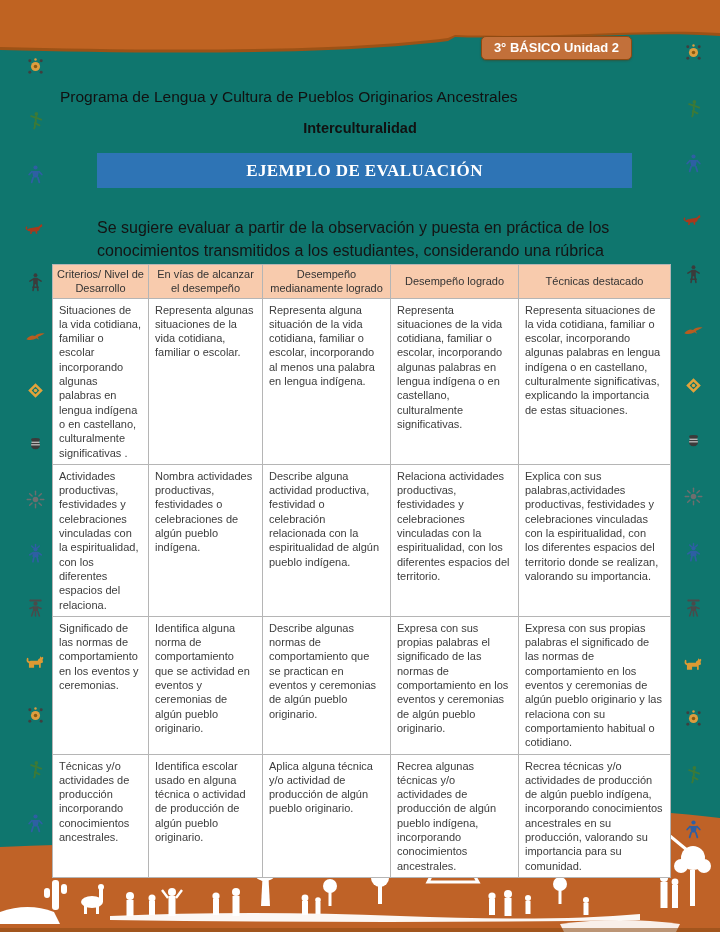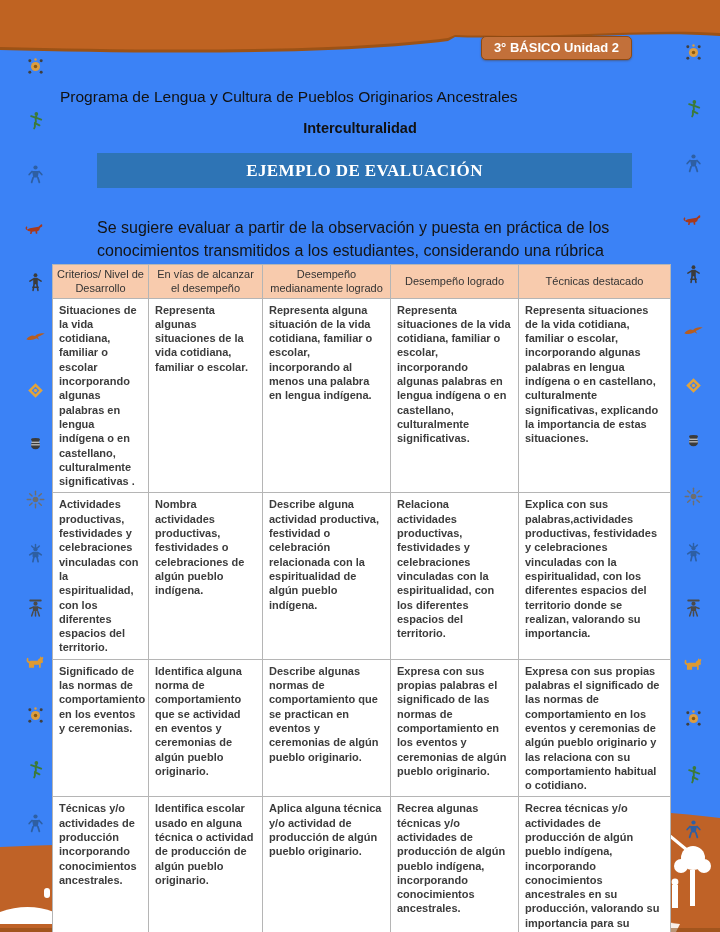--- a/index.html
+++ b/index.html
@@ -1,20 +1,20 @@
 <!DOCTYPE html>
 <html><head>
 <meta charset="utf-8">
 <style>
   * { margin:0; padding:0; box-sizing:border-box; }
   html,body { background:#e9e9e9; }
   body { font-family:"Liberation Sans", sans-serif; }
   .page {
     position:relative; width:720px; height:932px; margin:0 auto;
-    background:#3b82f6; overflow:hidden;
+    background:#0f766e; overflow:hidden;
   }
 
   
   .band { position:absolute; top:0; left:0; width:720px; height:64px; z-index:2; }
 
   .badge {
     position:absolute; top:36px; right:88px; z-index:3;
     background:#c2703a; border:1px solid #8f4a12; border-radius:5px;
     color:#ffffff; font-size:13px; font-weight:bold; padding:3px 12px 4px;
     box-shadow:0 1px 2px rgba(90,45,5,.4);
@@ -40,21 +40,21 @@
     font-size:16px; line-height:1.45; color:#141414;
   }
 
   
   .rubric {
     position:absolute; top:264px; left:52px; width:618px; z-index:2;
     border-collapse:collapse; table-layout:fixed;
   }
   .rubric th, .rubric td {
     border:1px solid #b5b5b5; vertical-align:top;
-    font-size:11px; line-height:1.3; color:#3c3c3c;font-weight:bold;
+    font-size:11px; line-height:1.3; color:#3c3c3c;
   }
   .rubric th {
     background:#f8cbad; font-weight:400; text-align:center;
     padding:2px 3px; height:28px; vertical-align:middle; color:#333;
   }
   .rubric td { padding:4px 7px 4px 6px; background:#fff; }
   .rubric tr.r1 { height:143px; }
   .rubric tr.r2 { height:132px; }
   .rubric tr.r3 { height:122px; }
   .rubric tr.r4 { height:115px; }
@@ -108,21 +108,21 @@
         <th>Técnicas destacado</th>
       </tr>
       <tr class="r1">
         <td>Situaciones de la vida cotidiana, familiar o escolar incorporando algunas palabras en lengua indígena o en castellano, culturalmente significativas .</td>
         <td>Representa algunas situaciones de la vida cotidiana, familiar o escolar.</td>
         <td>Representa alguna situación de la vida cotidiana, familiar o escolar, incorporando al menos una palabra en lengua indígena.</td>
         <td>Representa situaciones de la vida cotidiana, familiar o escolar, incorporando algunas palabras en lengua indígena o en castellano, culturalmente significativas.</td>
         <td>Representa situaciones de la vida cotidiana, familiar o escolar, incorporando algunas palabras en lengua indígena o en castellano, culturalmente significativas, explicando la importancia de estas situaciones.</td>
       </tr>
       <tr class="r2">
-        <td>Actividades productivas, festividades y celebraciones vinculadas con la espiritualidad, con los diferentes espacios del territorio.</td>
+        <td>Actividades productivas, festividades y celebraciones vinculadas con la espiritualidad, con los diferentes espacios del relaciona.</td>
         <td>Nombra actividades productivas, festividades o celebraciones de algún pueblo indígena.</td>
         <td>Describe alguna actividad productiva, festividad o celebración relacionada con la espiritualidad de algún pueblo indígena.</td>
         <td>Relaciona actividades productivas, festividades y celebraciones vinculadas con la espiritualidad, con los diferentes espacios del territorio.</td>
         <td>Explica con sus palabras,actividades productivas, festividades y celebraciones vinculadas con la espiritualidad, con los diferentes  espacios del territorio  donde se realizan, valorando su importancia.</td>
       </tr>
       <tr class="r3">
         <td>Significado de las normas de comportamiento en los eventos y ceremonias.</td>
         <td>Identifica alguna norma de comportamiento que se actividad en eventos y ceremonias de algún pueblo originario.</td>
         <td>Describe algunas normas de comportamiento que se practican en eventos y ceremonias de algún pueblo originario.</td>
         <td>Expresa con sus propias palabras el significado de las normas de comportamiento en los eventos y ceremonias de algún pueblo originario.</td>

